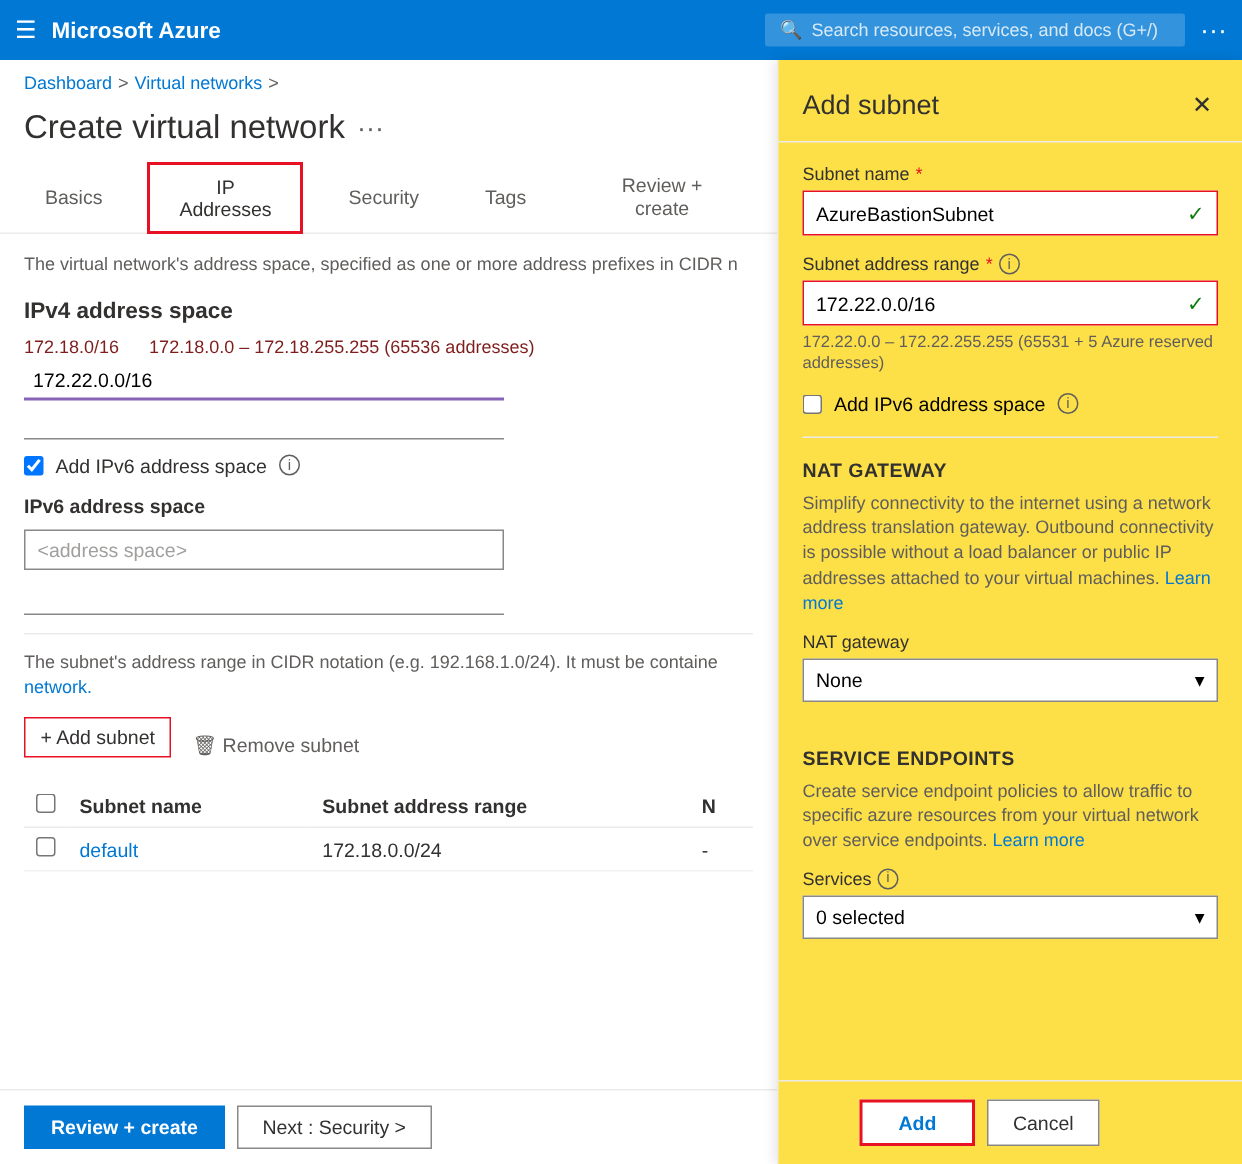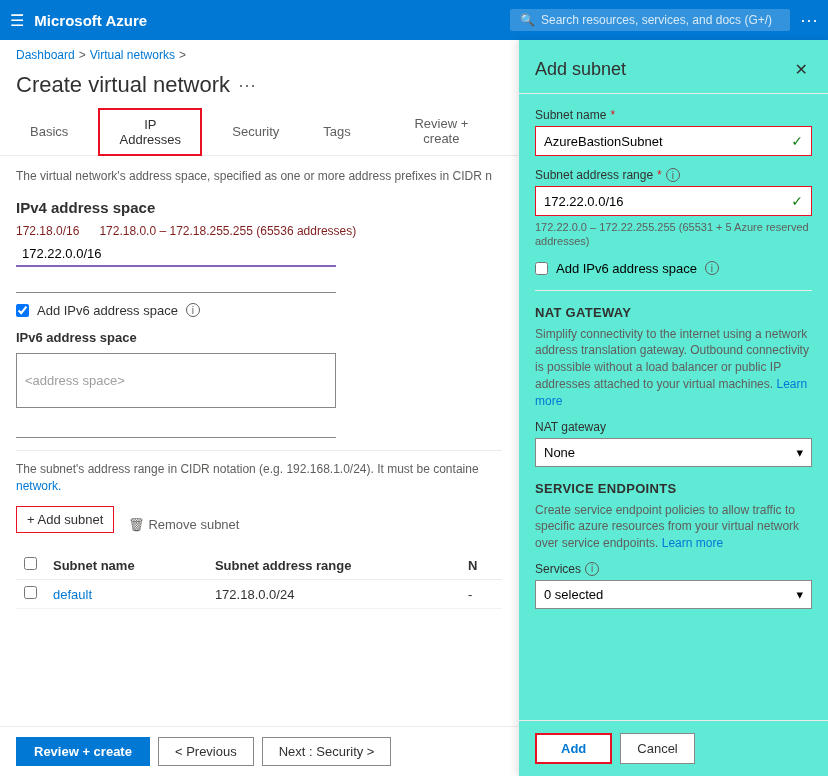--- a/index.html
+++ b/index.html
@@ -176,21 +176,21 @@
       border: 1px solid #605e5c;
       font-size: 10px;
       color: #605e5c;
       cursor: pointer;
     }
 
     .ipv6-label { font-size: 13px; font-weight: 600; color: #323130; margin-bottom: 8px; }
 
     .ipv6-input {
       border: 1px solid #8a8886;
-      padding: 19px 8px;
+      padding: 5px 8px;
       width: 100%;
       max-width: 320px;
       font-size: 13px;
       color: #a19f9d;
       margin-bottom: 6px;
       display: block;
     }
     .ipv6-input-empty {
       border: none;
       border-bottom: 1px solid #8a8886;
@@ -285,21 +285,21 @@
       color: #323130;
       border: 1px solid #8a8886;
       padding: 6px 16px;
       font-size: 13px;
       cursor: pointer;
     }
 
     
     .right-panel {
       width: 310px;
-      background: #5eead4;
+      background: #fde047;
       border-left: 1px solid #edebe9;
       display: flex;
       flex-direction: column;
       position: relative;
       box-shadow: -2px 0 8px rgba(0,0,0,0.1);
       overflow-y: auto;
     }
 
     .panel-header {
       display: flex;
@@ -385,37 +385,38 @@
     .dropdown-field {
       width: 100%;
       border: 1px solid #8a8886;
       padding: 6px 8px;
       font-size: 13px;
       background: white;
       display: flex;
       align-items: center;
       justify-content: space-between;
       cursor: pointer;
-      margin-bottom: 14px;
+      margin-bottom: 30px;
     }
 
     .panel-footer {
       padding: 12px 16px;
       border-top: 1px solid #edebe9;
       display: flex;
       gap: 8px;
     }
     .btn-add {
       background: white;
       color: #0078d4;
       border: 2px solid #e81123;
       padding: 6px 24px;
       font-size: 13px;
       cursor: pointer;
       font-weight: 600;
+      margin-left: 38px;
     }
     .btn-cancel {
       background: white;
       color: #323130;
       border: 1px solid #8a8886;
       padding: 6px 16px;
       font-size: 13px;
       cursor: pointer;
     }
 
@@ -508,21 +509,20 @@
             <td>172.18.0.0/24</td>
             <td>-</td>
           </tr>
         </tbody>
       </table>
 
     </div>
 
     <div class="bottom-bar">
       <button class="btn-primary">Review + create</button>
-      <button class="btn-secondary">&lt; Previous</button>
       <button class="btn-secondary">Next : Security &gt;</button>
     </div>
 
   </div>
 
   <div class="right-panel">
 
     <div class="panel-header">
       <span class="panel-title">Add subnet</span>
       <button class="close-btn">✕</button>

